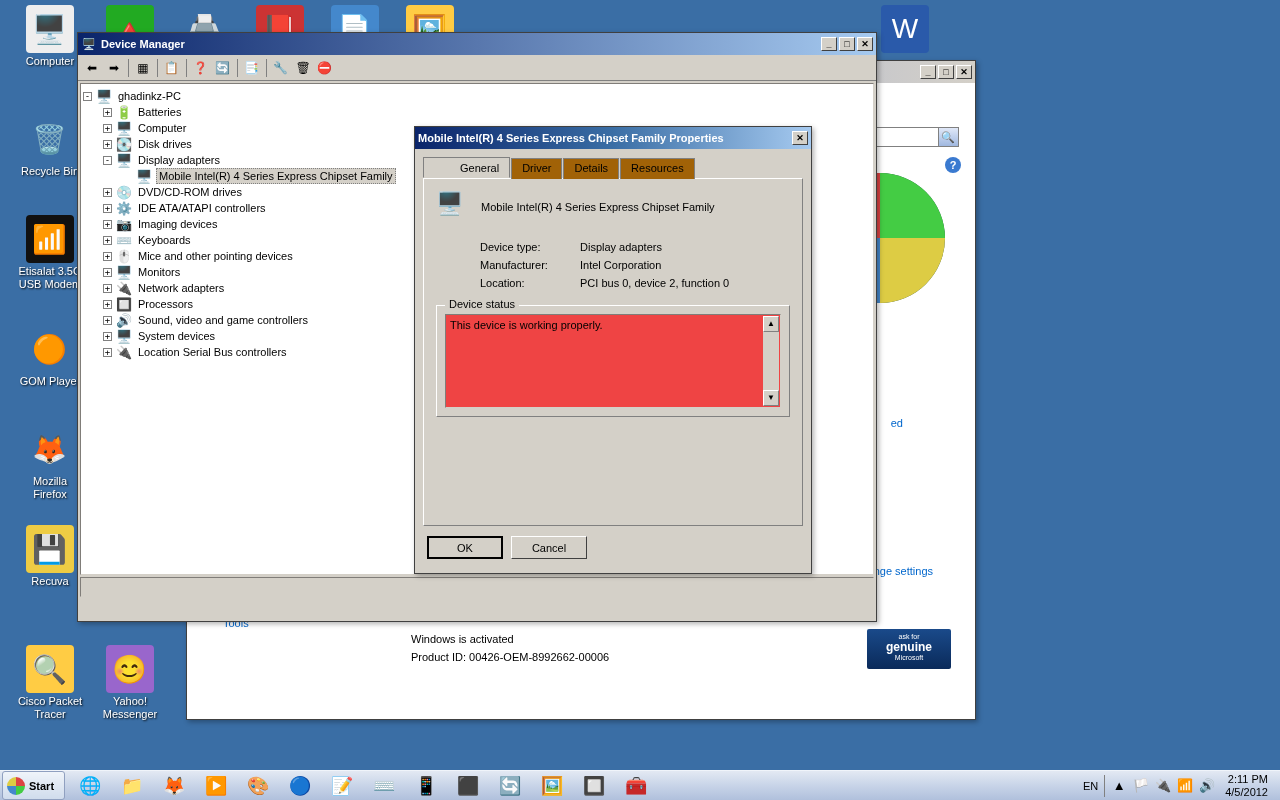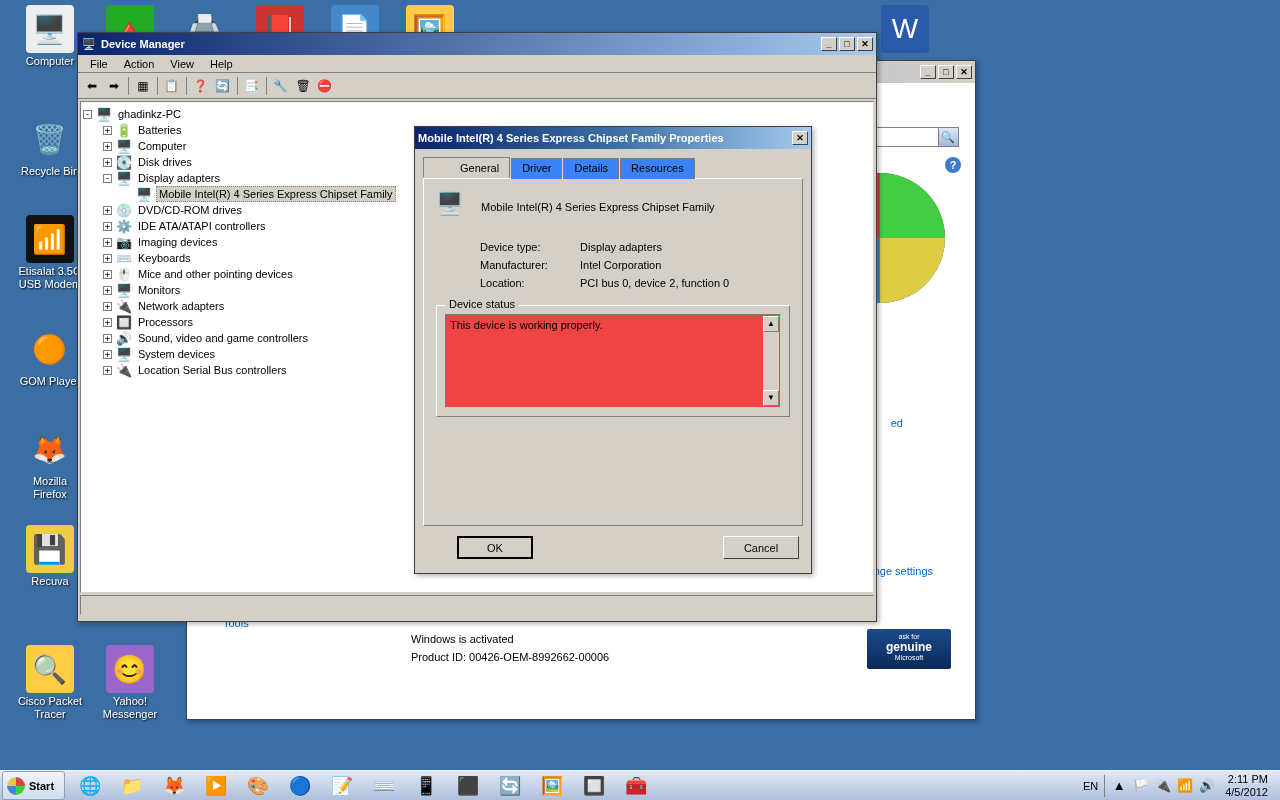--- a/index.html
+++ b/index.html
@@ -32,33 +32,33 @@
 .texp { width:9px; height:9px; border:1px solid #808080; background:#fff; margin-right:4px; font-size:9px; line-height:7px; text-align:center; font-family:monospace; }
 .tico { width:16px; height:16px; margin-right:4px; display:flex; align-items:center; justify-content:center; font-size:13px; }
 .tlbl { padding:1px 2px; }
 .tlbl.sel { background:#d4d0c8; border:1px dotted #808080; }
 .statusbar { height:20px; border:1px inset #d4d0c8; margin:0 2px 2px; background:#d4d0c8; }
 
 
 #props { left:414px; top:126px; width:398px; height:448px; z-index:20; }
 #props .titlebar { background:linear-gradient(to right,#0a246a,#3a6ea5,#a6caf0); }
 .tabs { display:flex; margin:8px 8px 0; }
-.tab { padding:3px 10px; background:#3b82f6; border:1px solid #808080; border-bottom:none; margin-right:1px; cursor:pointer; position:relative; top:1px; }
+.tab { padding:3px 10px; background:#a16207; border:1px solid #808080; border-bottom:none; margin-right:1px; cursor:pointer; position:relative; top:1px; }
 .tab.active { background:#d4d0c8; border-bottom:1px solid #d4d0c8; z-index:2; top:0; padding-top:4px;padding-left:36px; }
 .tabpanel { margin:0 8px; padding:12px; border:1px solid #808080; border-top-color:#fff; border-left-color:#fff; background:#d4d0c8; height:348px; }
 .propico { width:32px; height:32px; display:inline-block; vertical-align:middle; font-size:22px; }
 .propname { display:inline-block; margin-left:10px; vertical-align:middle; }
 .proprow { display:flex; margin:6px 0 6px 44px; }
 .proprow .k { width:100px; }
 .fieldset { border:1px solid #808080; border-top-color:#fff; border-left-color:#fff; padding:8px; margin-top:6px; position:relative; }
 .fieldset .legend { position:absolute; top:-8px; left:8px; background:#d4d0c8; padding:0 4px; }
 .statustxt { width:100%; height:94px; border:1px inset #d4d0c8; background:#ef4444; padding:4px; position:relative; }
 .scrollghost { position:absolute; right:1px; top:1px; bottom:1px; width:16px; background:#d4d0c8; display:flex; flex-direction:column; justify-content:space-between; }
 .scrollbtn { width:16px; height:16px; background:#d4d0c8; border:1px solid #fff; border-right-color:#808080; border-bottom-color:#808080; font-size:8px; text-align:center; line-height:14px; }
-.dlgbtns { display:flex; justify-content:space-between; gap:8px; padding:10px 12px;margin-left:30px; }
+.dlgbtns { display:flex; justify-content:flex-start; gap:8px; padding:10px 12px; }
 .dlgbtn { width:76px; height:23px; background:#d4d0c8; border:1px solid #404040; border-top-color:#fff; border-left-color:#fff; cursor:pointer; font-size:11px; }
 .dlgbtn.default { border:2px solid #000; }
 
 
 #sysw { left:186px; top:60px; width:790px; height:660px; background:#fff; z-index:1; }
 #sysw .titlebar { background:linear-gradient(to right,#7a96df,#d4d0c8); }
 #sysw .body { padding:16px 24px; position:relative; height:610px; }
 .syslink { color:#0066cc; margin:4px 12px; cursor:pointer; display:block; }
 .syssec { border-top:1px solid #e0e0e0; margin-top:10px; padding-top:8px; }
 .winlogo { width:130px; height:130px; border-radius:50%; background:radial-gradient(circle,#4b9c2f 0%, #2a5f1a 40%, #1a3a7a 100%); position:absolute; right:30px; top:90px; overflow:hidden; display:flex; flex-wrap:wrap; }
@@ -190,26 +190,20 @@
 
   <div class="win" id="devmgr" style="z-index:10">
     <div class="titlebar">
       <span class="ticon">🖥️</span>
       <span class="ttext">Device Manager</span>
       <div class="tbtns">
         <div class="tbtn">_</div>
         <div class="tbtn">□</div>
         <div class="tbtn">✕</div>
       </div>
-    </div>
-    <div class="menubar">
-      <span>File</span>
-      <span>Action</span>
-      <span>View</span>
-      <span>Help</span>
     </div>
     <div class="toolbar">
       <div class="tbico">⬅</div>
       <div class="tbico">➡</div>
       <div class="tbsep"></div>
       <div class="tbico">▦</div>
       <div class="tbsep"></div>
       <div class="tbico">📋</div>
       <div class="tbsep"></div>
       <div class="tbico">❓</div>

